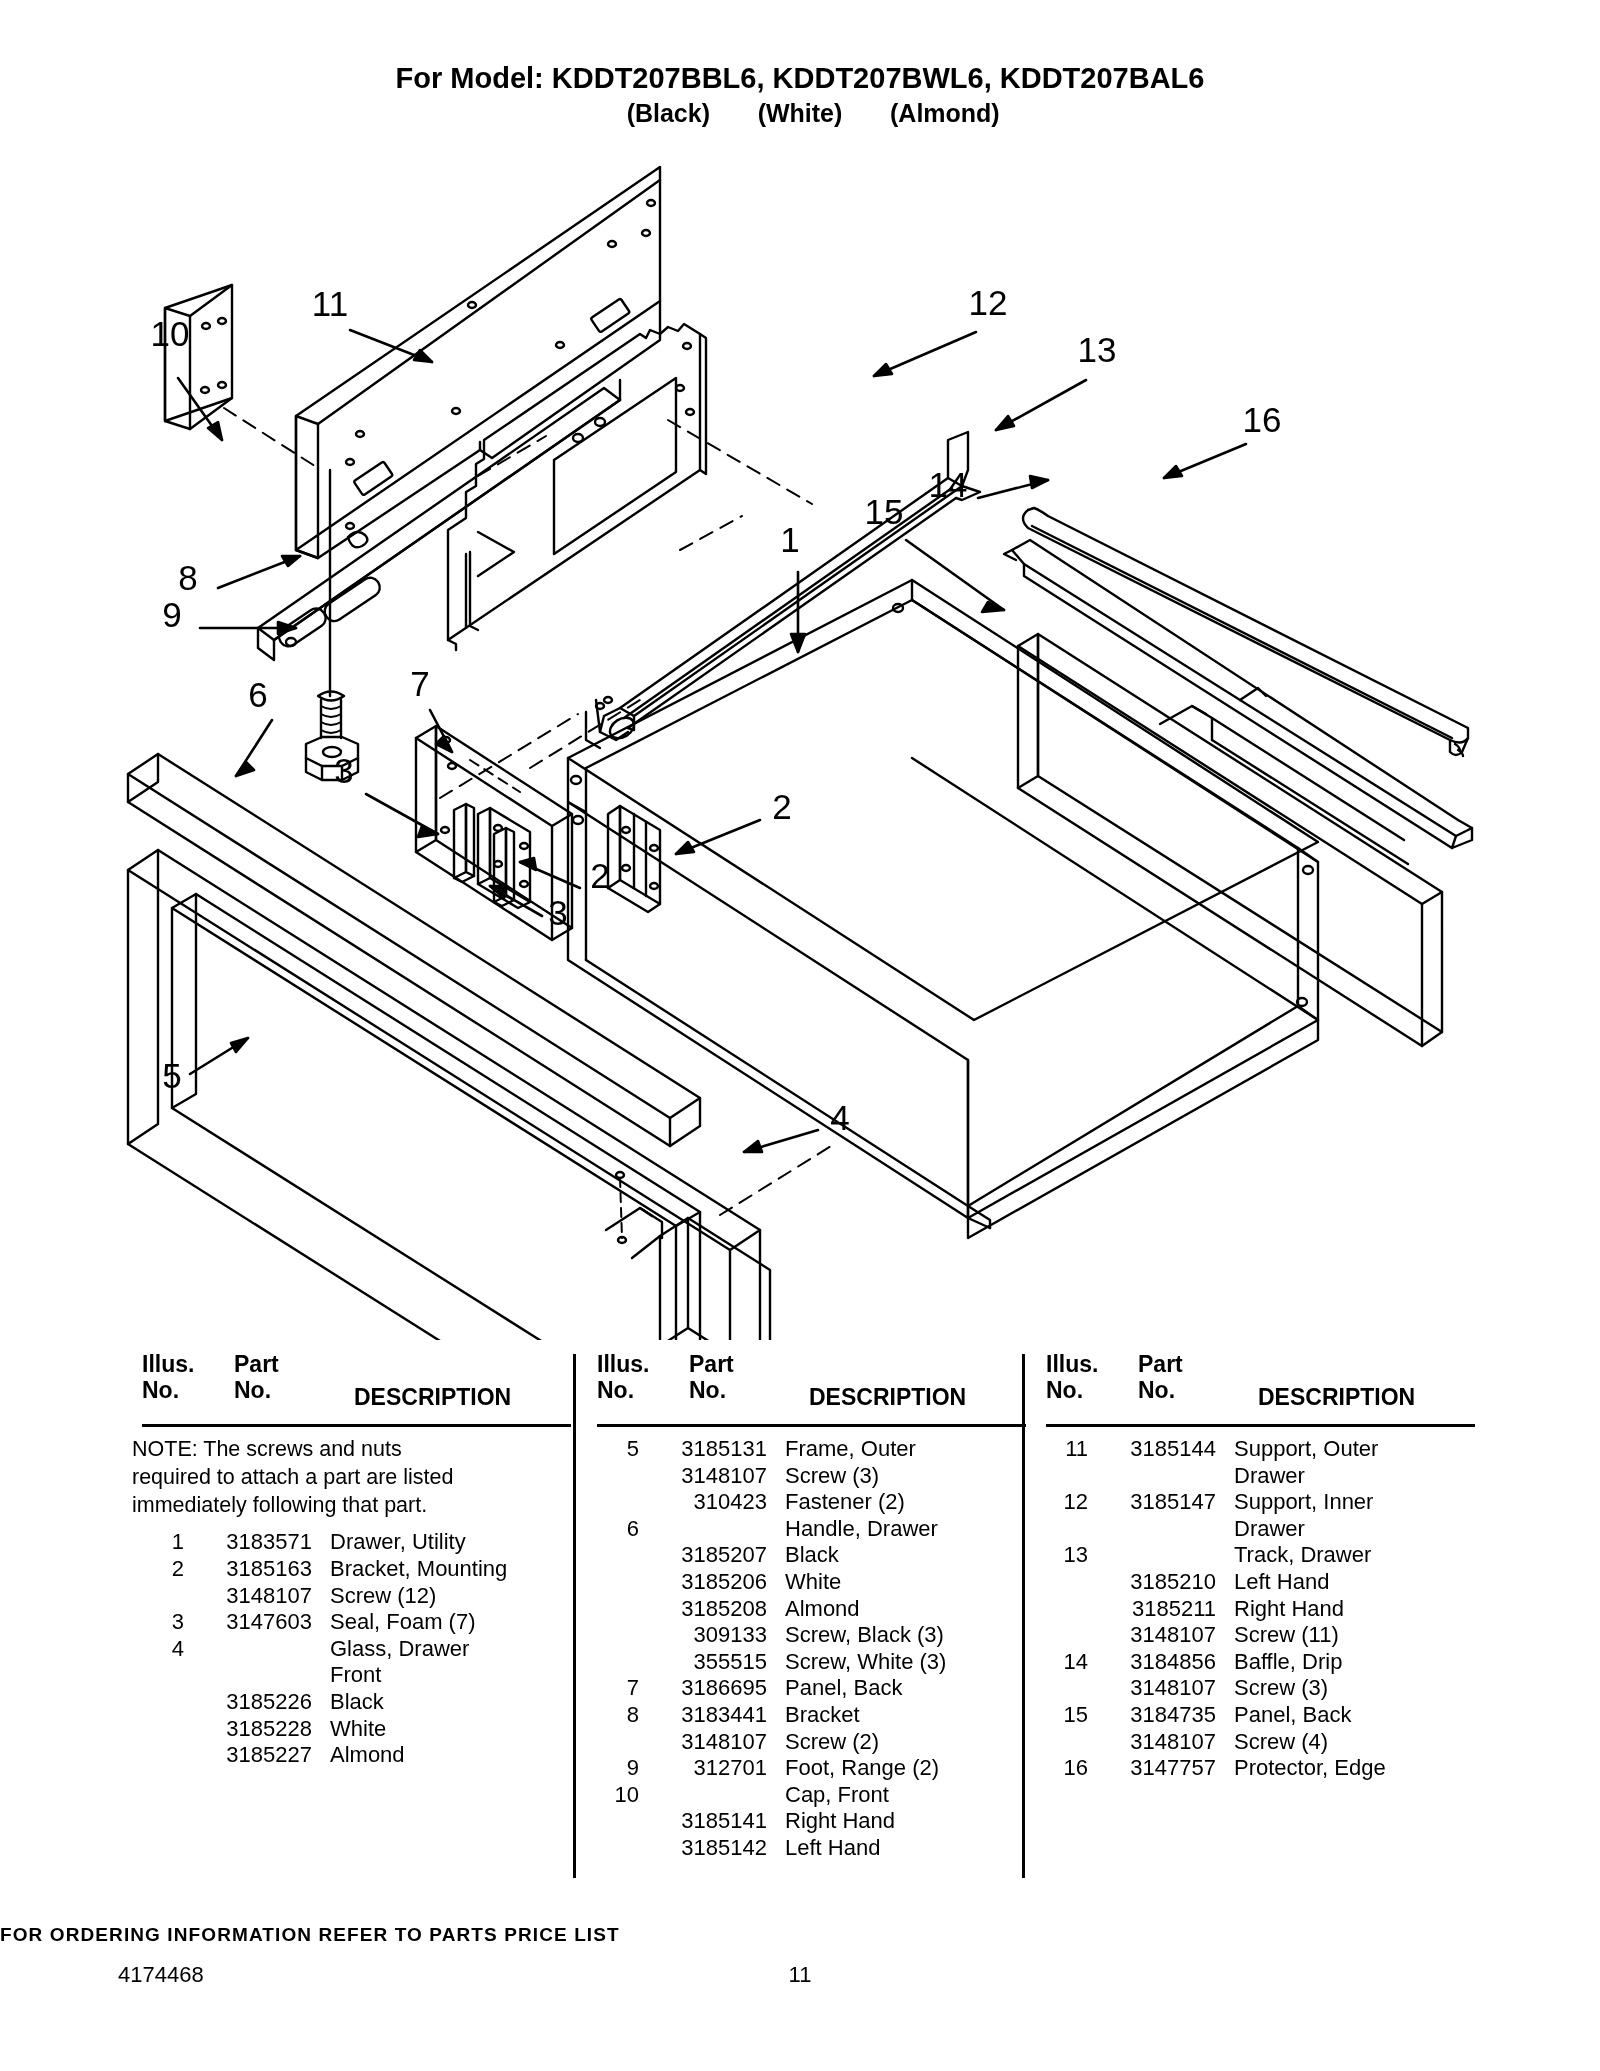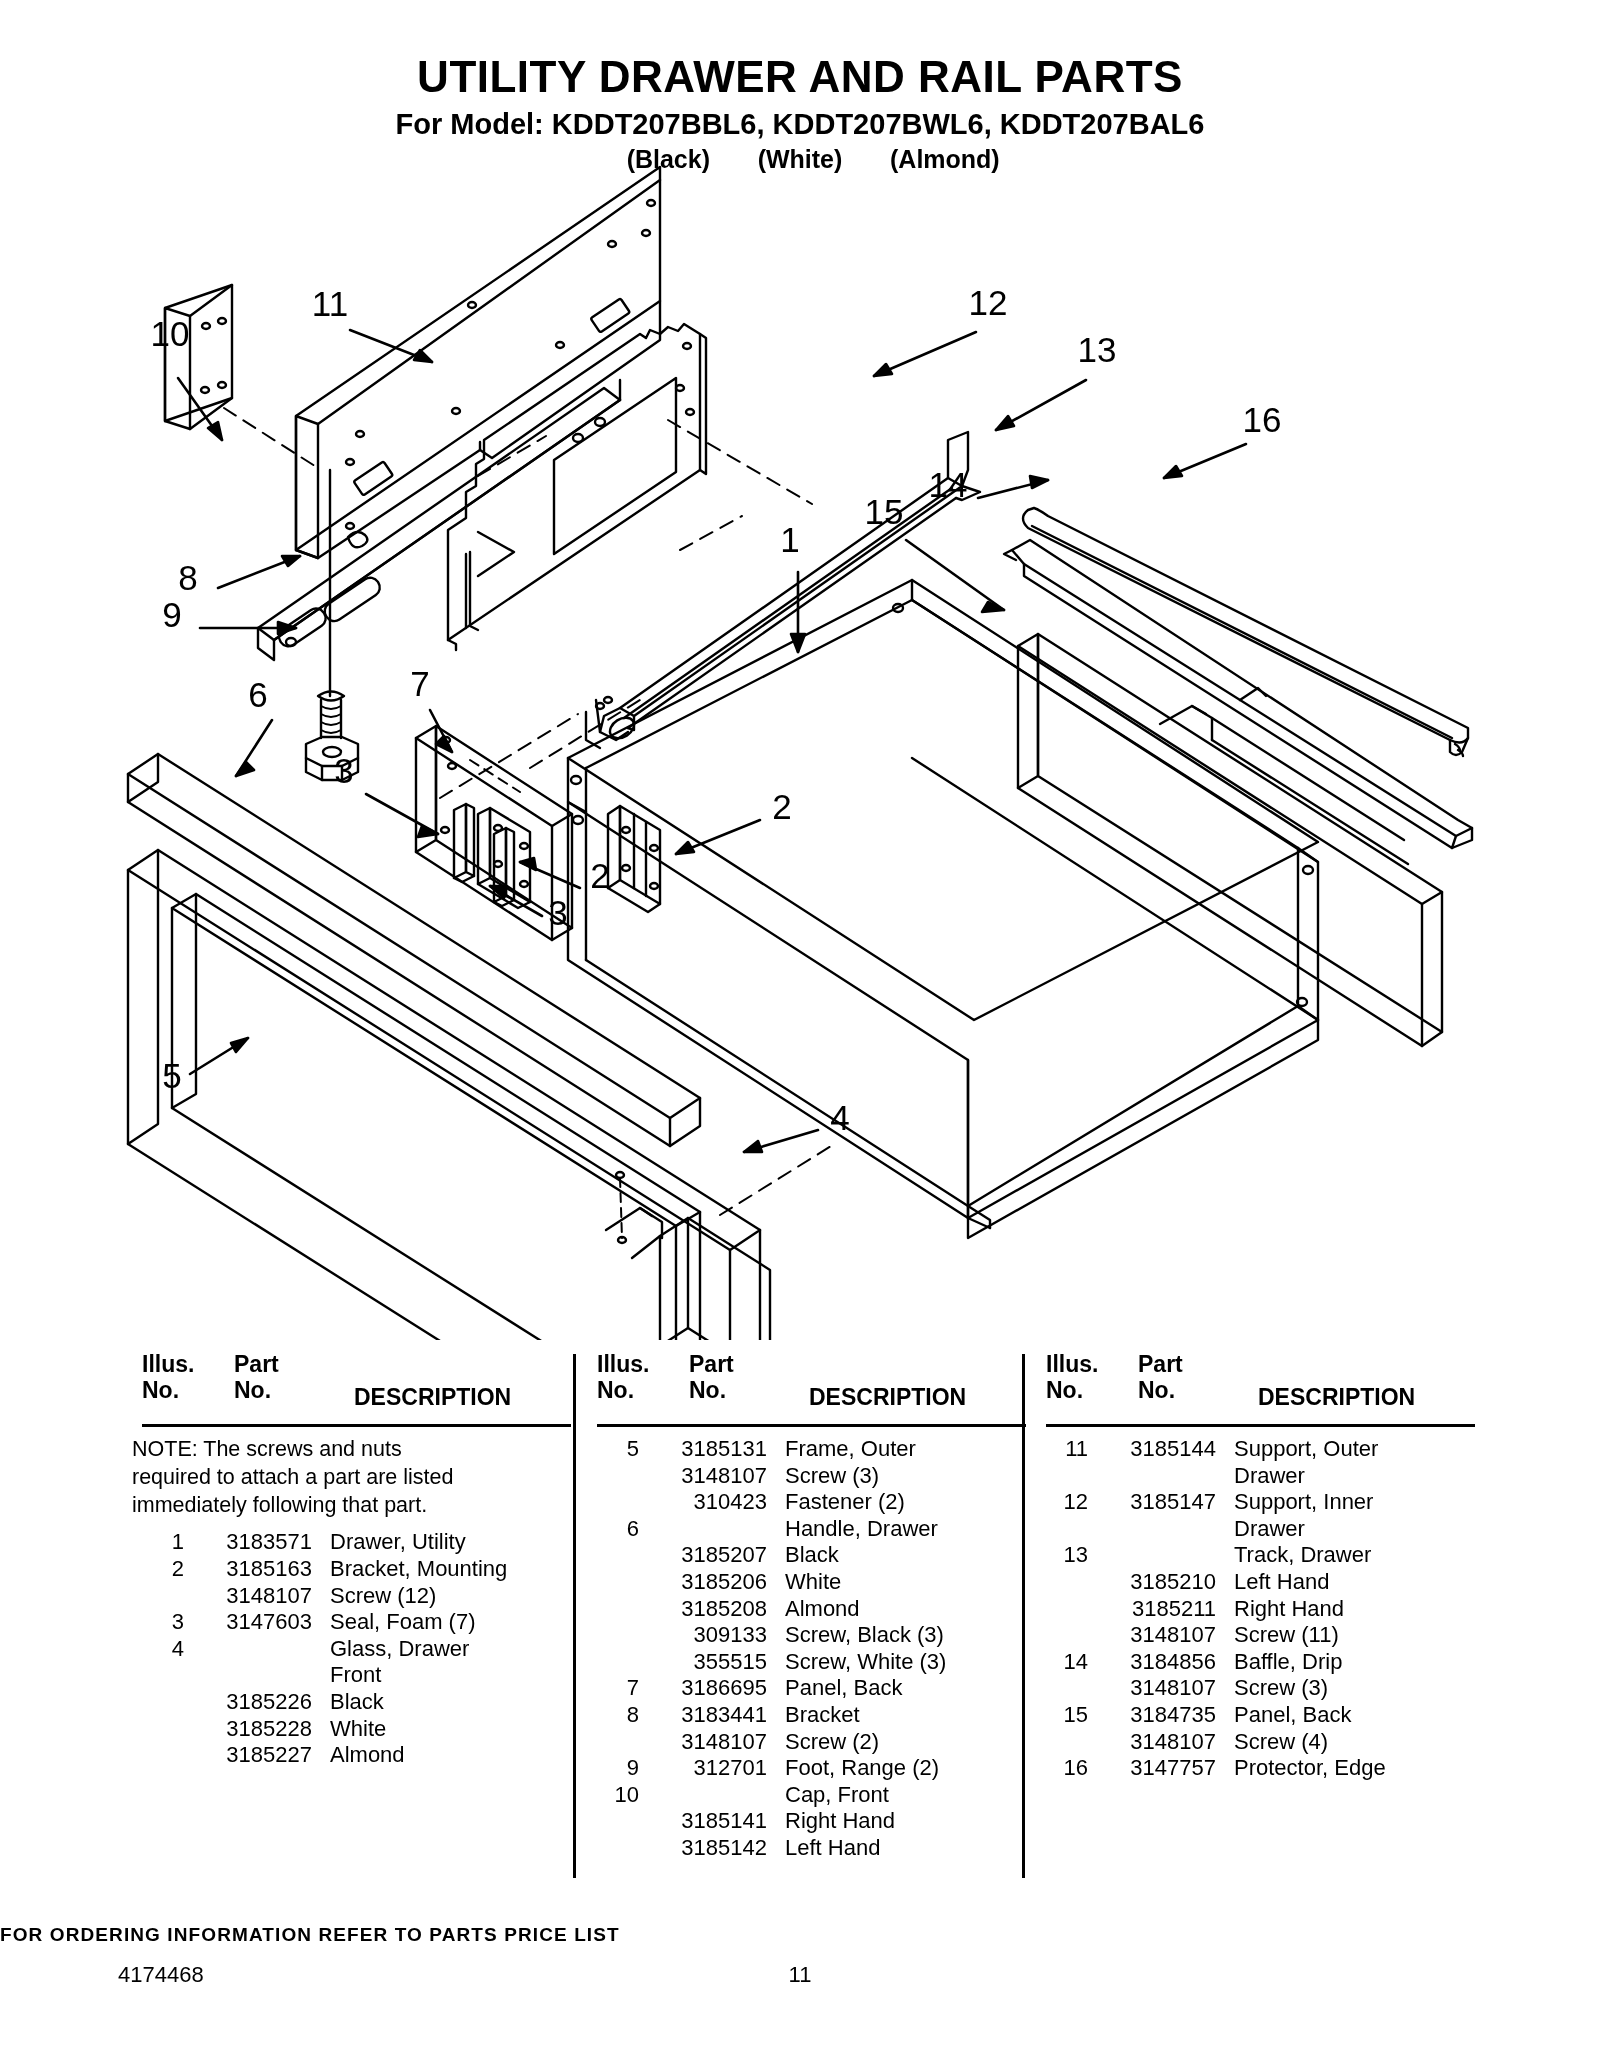--- a/index.html
+++ b/index.html
@@ -68,21 +68,20 @@
   .foot-page{position:absolute;left:0;right:0;top:1962px;text-align:center;font-size:22px;}
 
   .lbl{font-family:"Liberation Sans","DejaVu Sans",sans-serif;font-size:35px;fill:#000;}
 </style>
 </head>
 <body>
 
 <div class="page">
 
   <div class="hdr">
-    <div class="title">UTILITY DRAWER AND RAIL PARTS</div>
     <div class="submodel">For Model: KDDT207BBL6, KDDT207BWL6, KDDT207BAL6</div>
     <div class="colorrow">
       <span class="c1">(Black)</span>
       <span class="c2">(White)</span>
       <span class="c3">(Almond)</span>
     </div>
   </div>
 
   <div class="diagram">
   <svg width="1600" height="1200" viewBox="0 0 1600 1200" xmlns="http://www.w3.org/2000/svg" fill="none" stroke="#000" stroke-width="2.4" stroke-linejoin="round" stroke-linecap="round">

